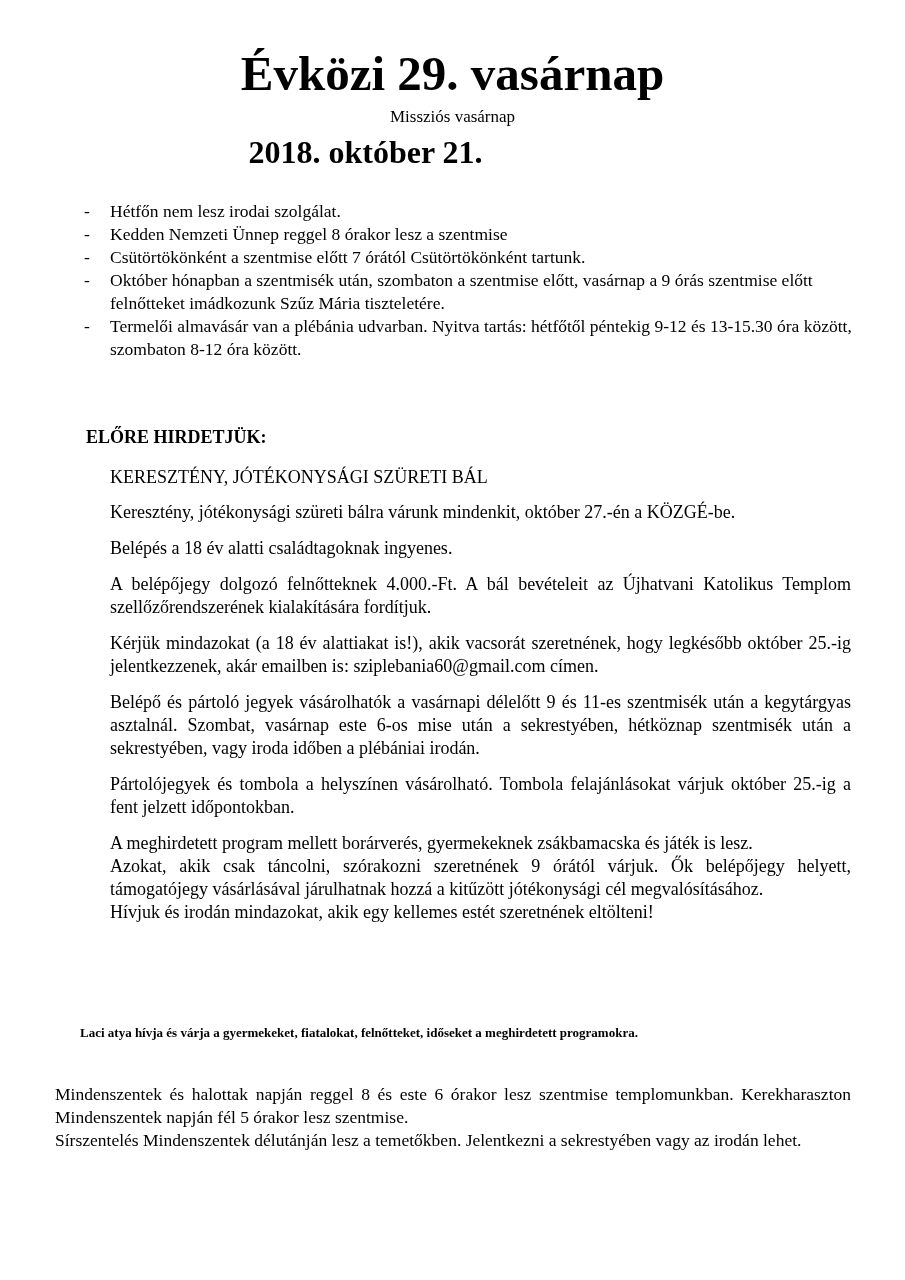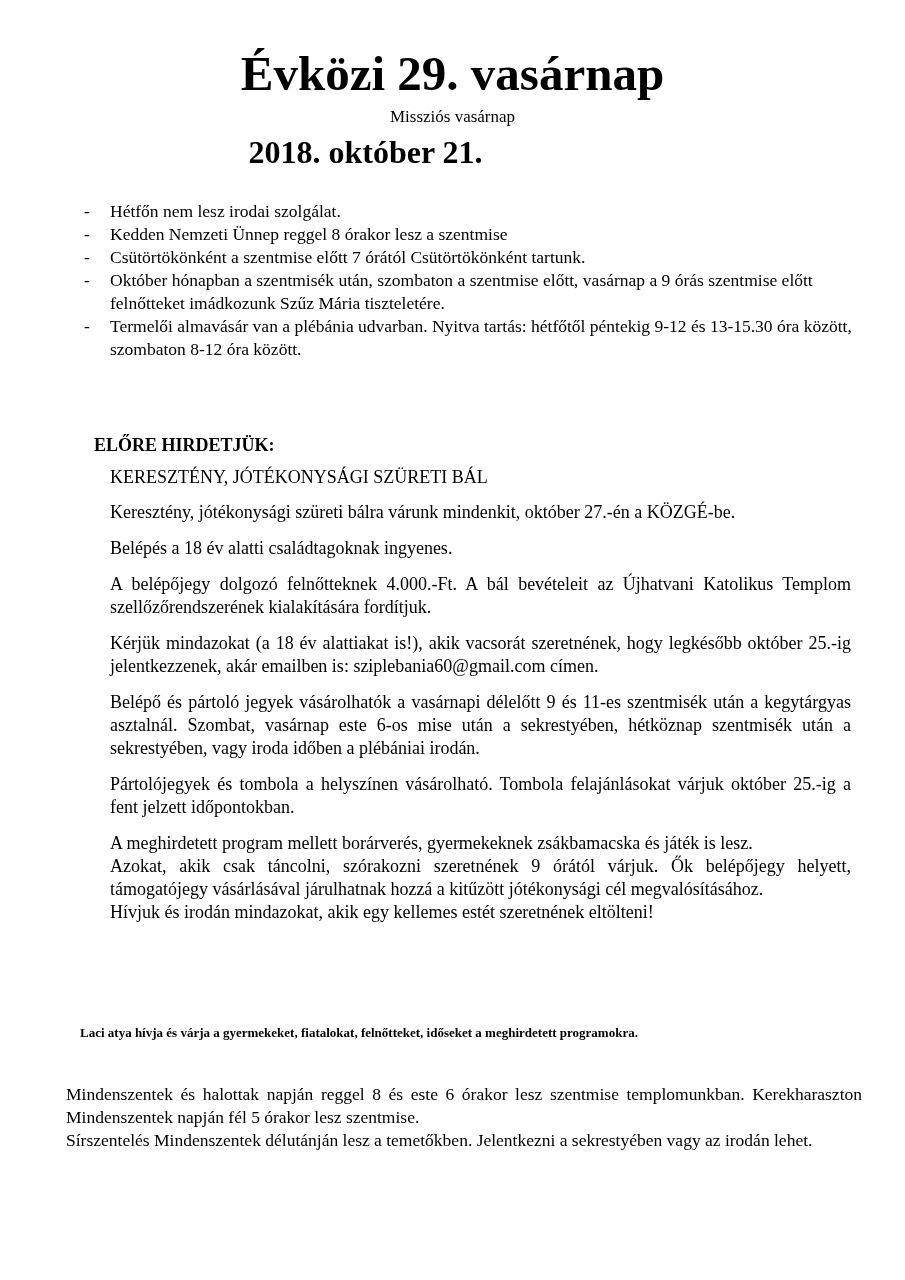--- a/index.html
+++ b/index.html
@@ -9,28 +9,28 @@
   .title { position: absolute; left: 0; width: 905px; text-align: center; top: 44px;
            font-size: 49px; font-weight: bold; line-height: 60px; margin: 0; }
   .subtitle { position: absolute; left: 0; width: 905px; text-align: center; top: 106px;
               font-size: 17px; font-weight: normal; line-height: 22px; margin: 0; }
   .date { position: absolute; left: 0; width: 731px; text-align: center; top: 132px;
           font-size: 32px; font-weight: bold; line-height: 40px; margin: 0; }
   .bullets { position: absolute; left: 84px; top: 200px; width: 770px; margin: 0; padding: 0; list-style: none;
              font-size: 17.5px; line-height: 23px; }
   .bullets li { position: relative; padding-left: 26px; }
   .bullets .dash { position: absolute; left: 0; top: 0; }
-  .section-heading { position: absolute; left: 82px; top: 422px; font-size: 18px; font-weight: bold; margin: 12px; line-height: 22px; }
+  .section-heading { position: absolute; left: 82px; top: 422px; font-size: 18px; font-weight: bold; margin: 4px; line-height: 22px; }
   .event { position: absolute; left: 110px; top: 466px; width: 741px; font-size: 18px; line-height: 23px; }
   .event p { margin: 0 0 13px 0; text-align: justify; }
   .event .event-title { margin-bottom: 12px; }
   .event .tight { margin-bottom: 0; }
   .closing { position: absolute; left: 80px; top: 1021px; width: 771px; font-size: 13px; font-weight: bold;
              line-height: 23px; text-align: justify; margin: 0; }
-  .bottom { position: absolute; left: 55px; top: 1083px; width: 796px; font-size: 17.5px; line-height: 23px; margin-left: 11px; }
+  .bottom { position: absolute; left: 55px; top: 1083px; width: 796px; font-size: 17.5px; line-height: 23px; }
   .bottom p { margin: 0; text-align: justify; }
   b { font-weight: normal; }
 </style>
 </head>
 <body>
 
 <div class="page">
 
   <h1 class="title">Évközi 29. vasárnap</h1>
   <div class="subtitle">Missziós vasárnap</div>

